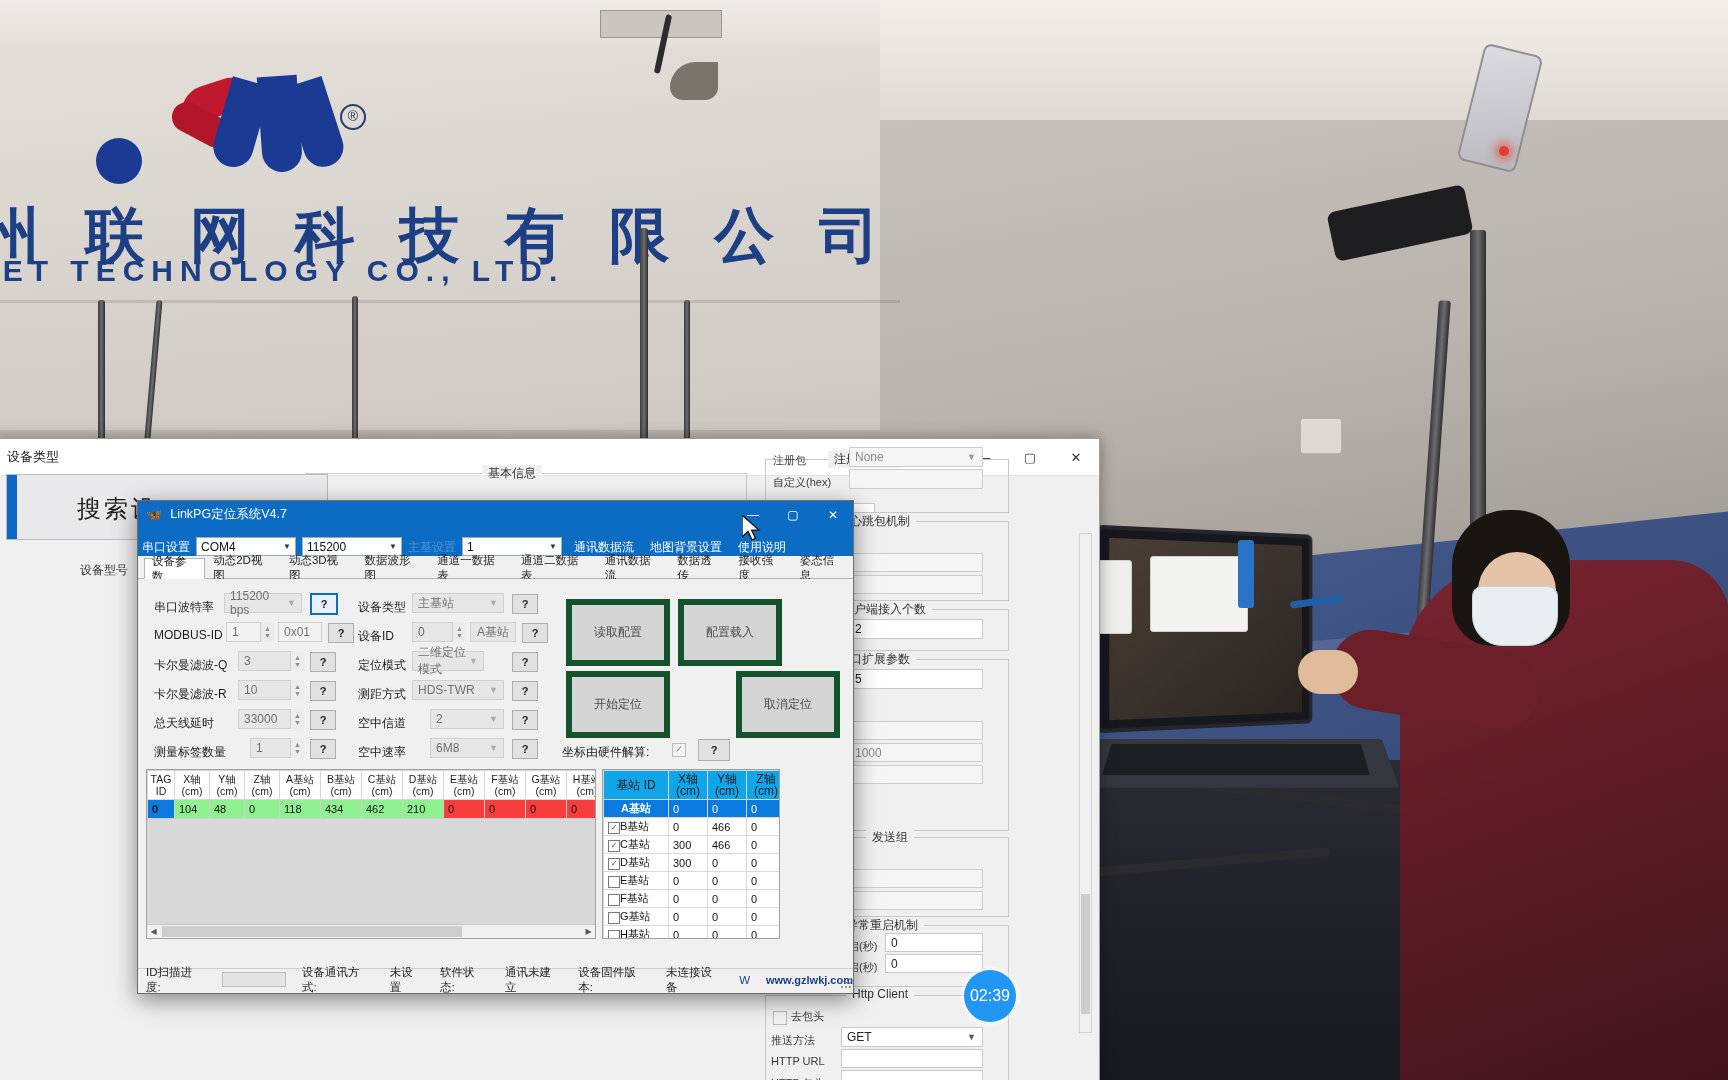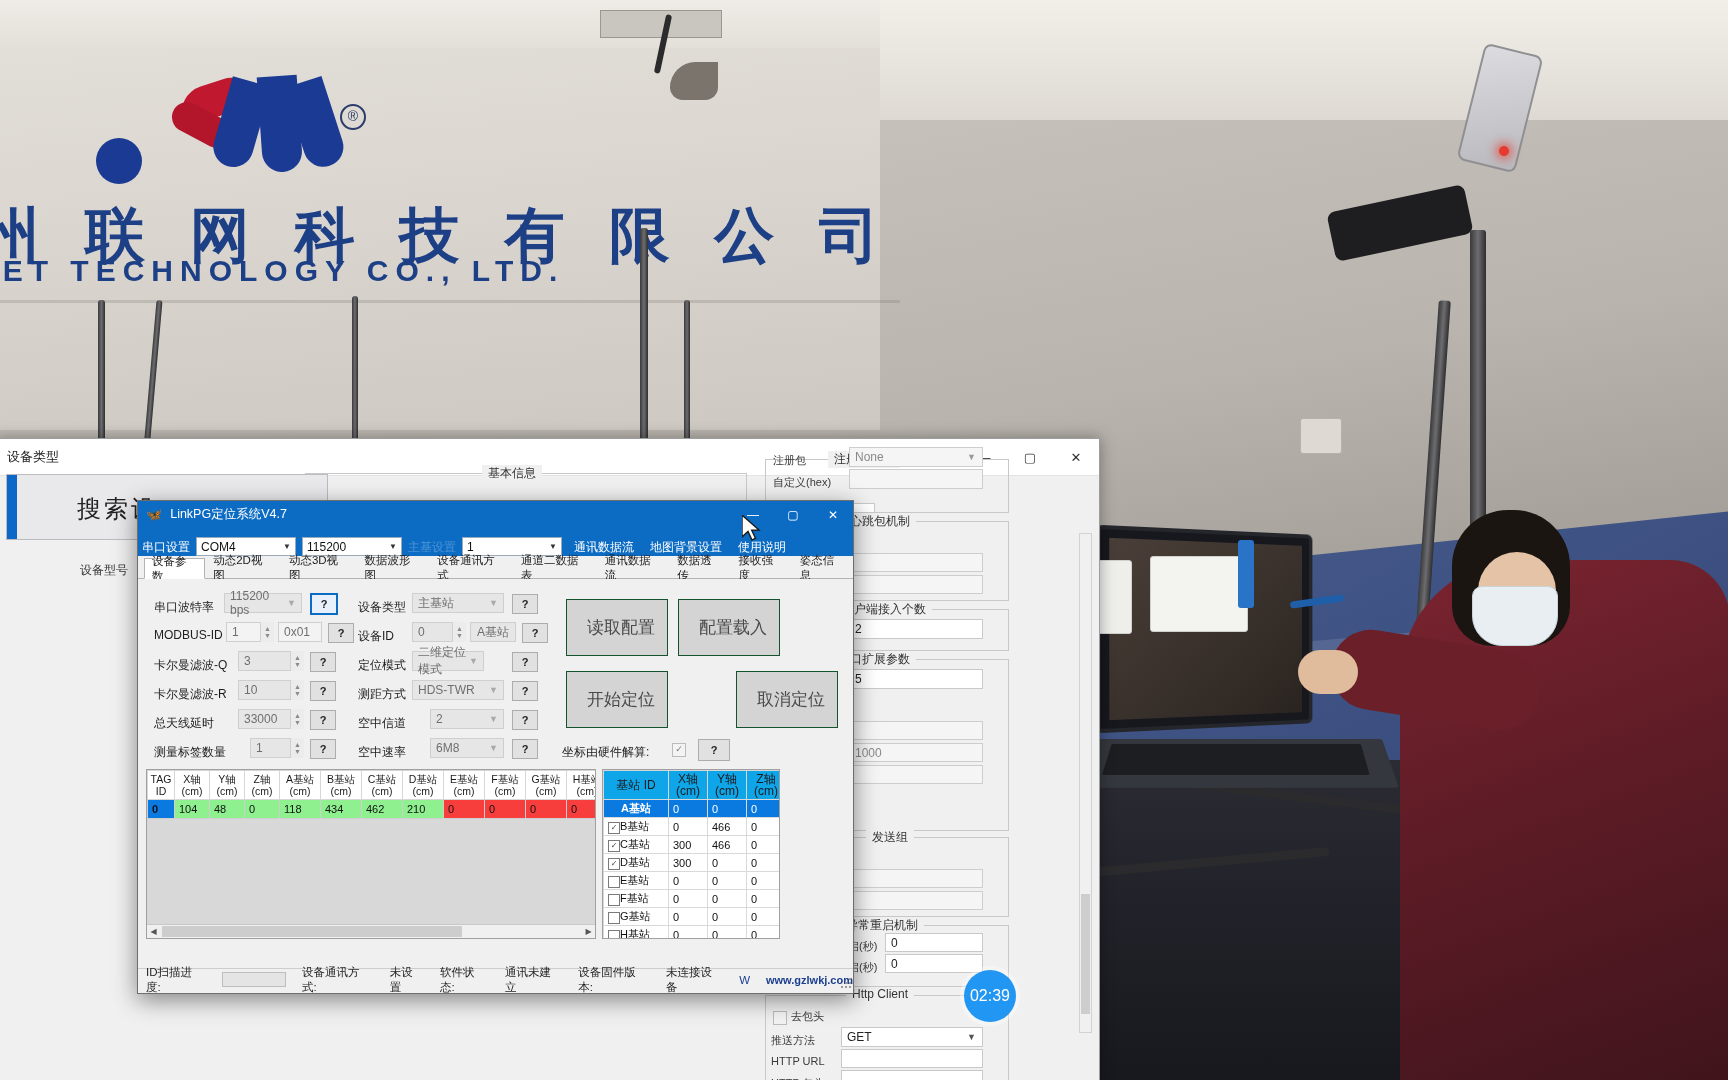--- a/index.html
+++ b/index.html
@@ -127,22 +127,22 @@
   .lbl{position:absolute;font-size:12px;color:#1d1d1d;}
   .ro{position:absolute;background:#e6e6e6;border:1px solid #cfcfcf;font-size:12px;color:#6f6f6f;
       display:flex;align-items:center;padding-left:5px;box-sizing:border-box;}
   .ro.w{background:#f3f3f3;}
   .ro .car{margin-left:auto;margin-right:5px;font-size:9px;color:#a9a9a9;}
   .spin{position:absolute;width:14px;border-left:1px solid #d0d0d0;box-sizing:border-box;
       display:flex;flex-direction:column;align-items:center;justify-content:center;color:#8a8a8a;font-size:7px;line-height:7px;background:#ececec;}
   .qbtn{position:absolute;width:24px;height:18px;background:#e1e1e1;border:1px solid #adadad;
       font-size:11px;color:#222;display:flex;align-items:center;justify-content:center;font-weight:bold;}
   .qbtn.focus{border:2px solid #0c6cc4;background:#e8f0fb;}
-  .bigbtn{position:absolute;width:92px;height:55px;background:#d4d4d4;border:1px solid #14532d;
-      font-size:17px;color:#4a4a4a;display:flex;align-items:center;justify-content:center;padding-left:8px;}
+  .bigbtn{position:absolute;width:92px;height:55px;background:#d4d4d4;border:6px solid #14532d;
+      font-size:12px;color:#4a4a4a;display:flex;align-items:center;justify-content:center;}
 
   
   .tbl-wrap{position:absolute;border:1px solid #a0a0a0;background:#d8d8d8;overflow:hidden;box-sizing:border-box;}
   table.grid{border-collapse:collapse;font-size:11px;table-layout:fixed;}
   table.grid th{background:#fff;border:1px solid #d6d6d6;font-weight:normal;color:#1b1b1b;
       font-size:10.5px;line-height:12px;padding:2px 0;text-align:center;}
   table.grid td{border:1px solid #cfcfcf;padding:1px 4px;color:#111;height:16px;}
   .c-blue{background:#0b7ae0;color:#fff;font-weight:bold;}
   .c-green{background:#8ef08e;}
   .c-red{background:#f83d3d;}
@@ -378,21 +378,21 @@
     <span class="tb-lbl" style="margin-left:6px;">通讯数据流</span>
     <span class="tb-lbl" style="margin-left:10px;">地图背景设置</span>
     <span class="tb-lbl" style="margin-left:10px;">使用说明</span>
   </div>
 
   <div class="wf-tabs">
     <div class="tab active">设备参数</div>
     <div class="tab">动态2D视图</div>
     <div class="tab">动态3D视图</div>
     <div class="tab">数据波形图</div>
-    <div class="tab">设备通讯方式</div>
+    <div class="tab">通道一数据表</div>
     <div class="tab">通道二数据表</div>
     <div class="tab">通讯数据流</div>
     <div class="tab">数据透传</div>
     <div class="tab">接收强度</div>
     <div class="tab">姿态信息</div>
   </div>
 
   <div class="wf-body">
 
     <div class="lbl" style="left:16px;top:20px;">串口波特率</div>

